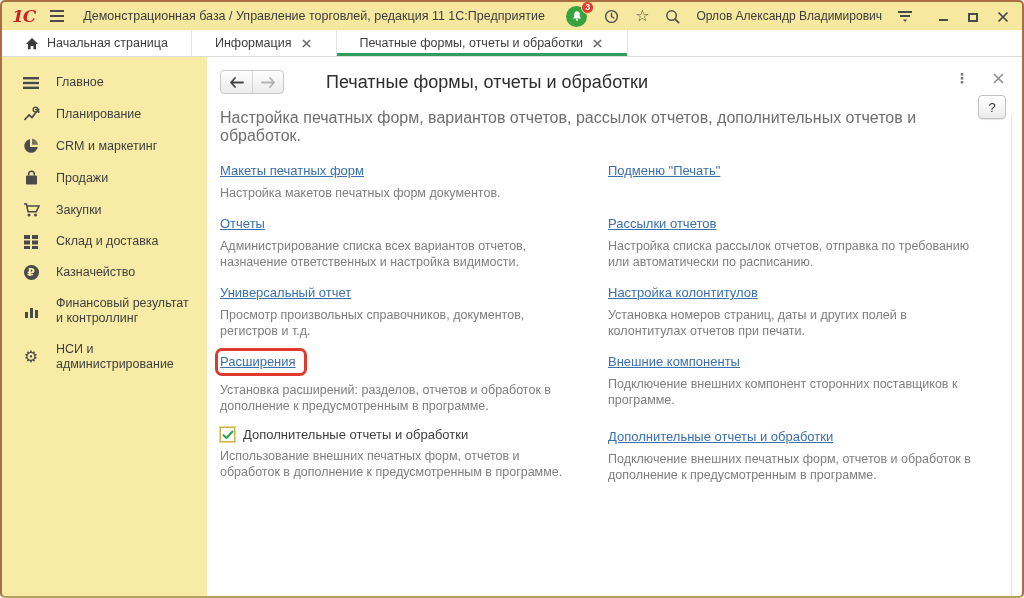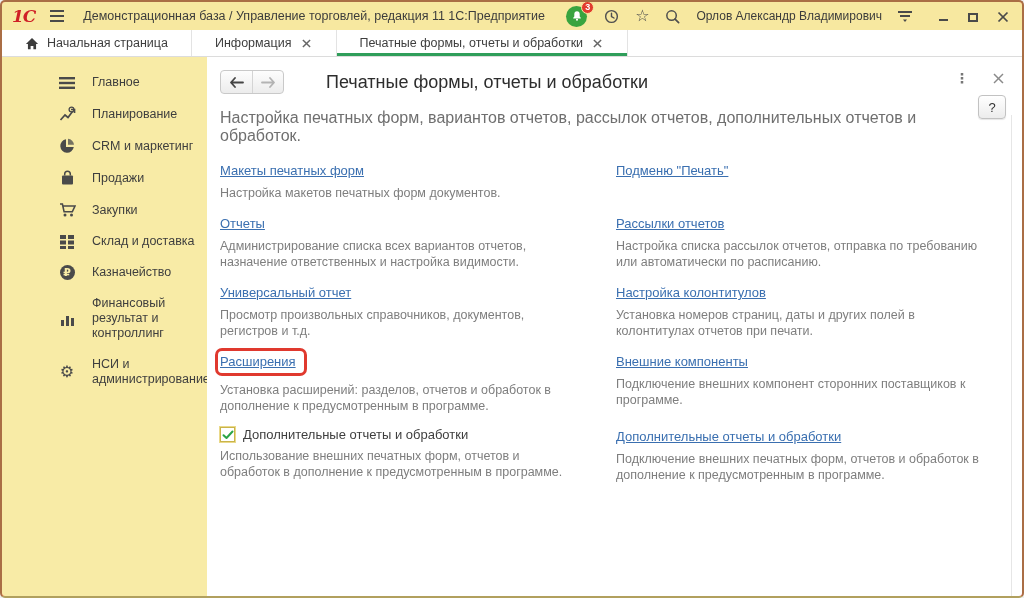--- a/index.html
+++ b/index.html
@@ -35,21 +35,21 @@
   
   .tabbar { height: 27px; background: #fff; display: flex; align-items: stretch;
             border-bottom: 1px solid #dcdcdc; flex: 0 0 auto; }
   .tab { display: flex; align-items: center; gap: 8px; padding: 0 23px; font-size: 12.5px; color: #3e3e3e;
          border-right: 1px solid #e3e3e3; position: relative; cursor: pointer; white-space: nowrap; }
   .tab.active::after { content: ""; position: absolute; left: 0; right: 0; bottom: 0; height: 3px; background: #2f9e5a; }
   .tab-close { display: flex; align-items: center; cursor: pointer; padding: 2px; }
 
   
   .main { flex: 1; display: flex; min-height: 0; }
-  .sidebar { width: 205px; background: #f8eba6; padding-top: 10px; flex: 0 0 auto; padding-left: 36px; }
+  .sidebar { width: 205px; background: #f8eba6; padding-top: 10px; flex: 0 0 auto; }
   .side-item { display: flex; align-items: center; gap: 16px; padding: 8px 8px 8px 20px;
                font-size: 12.5px; color: #3e3e3e; cursor: pointer; line-height: 15px; }
   .side-icon { width: 18px; display: flex; justify-content: center; align-items: center;
                color: #4a4a4a; flex: 0 0 auto; }
   .gear-glyph { font-size: 16px; line-height: 1; }
   .rub-circle { width: 15px; height: 15px; border-radius: 50%; background: #4a4a4a; color: #f8eba6;
                 font-size: 11px; display: flex; align-items: center; justify-content: center; font-weight: bold; }
 
   .content { flex: 1; position: relative; padding: 12px 24px 0 13px; background: #fff; overflow: hidden; }
   .content::after { content: ""; position: absolute; top: 58px; bottom: 0; right: 10px; width: 1px; background: #e6e6e6; }
@@ -61,21 +61,21 @@
   .nav-btn + .nav-btn { border-left: 1px solid #d4d4d4; }
   .page-title { font-size: 18px; color: #2d2d2d; margin-left: 42px; }
   .header-icons { position: absolute; top: 13px; right: 18px; display: flex; gap: 24px; align-items: center; }
   .more-glyph { font-size: 14px; color: #777; cursor: pointer; font-weight: bold; }
   .panel-close { cursor: pointer; display: flex; align-items: center; }
   .help-btn { position: absolute; top: 38px; right: 16px; width: 28px; height: 24px; border: 1px solid #c2c2c2;
               border-radius: 4px; background: linear-gradient(#ffffff, #ececec); font-size: 13px; color: #333;
               box-shadow: 0 1px 1px rgba(0,0,0,.1); cursor: pointer; font-family: inherit; }
   .subtitle { font-size: 16px; color: #6f6f6f; margin-top: 14px; }
 
-  .links-grid { display: grid; grid-template-columns: 378px 392px; column-gap: 18px; margin-top: 16px; }
+  .links-grid { display: grid; grid-template-columns: 378px 392px; column-gap: 10px; margin-top: 16px; }
   .cell { margin-bottom: 13px; padding-right: 22px; }
   .link { font-size: 13px; color: #3a6fb0; text-decoration: underline; cursor: pointer; }
   .desc { font-size: 12.5px; color: #7e7e7e; line-height: 16px; margin-top: 6px; }
   .hl-box { display: inline-block; border: 3px solid #e0392e; border-radius: 7px; padding: 1px 8px 3px 2px; margin: -4px 0 0 -5px; }
   .checkbox-row { display: flex; align-items: center; gap: 8px; cursor: pointer; }
   .checkbox { width: 15px; height: 15px; border: 1px solid #c9b44a; background: #fff;
               box-shadow: 0 0 0 1px #ead98a; display: flex; align-items: center; justify-content: center; }
   .check-label { font-size: 13px; color: #3e3e3e; }
 </style>
 </head>

